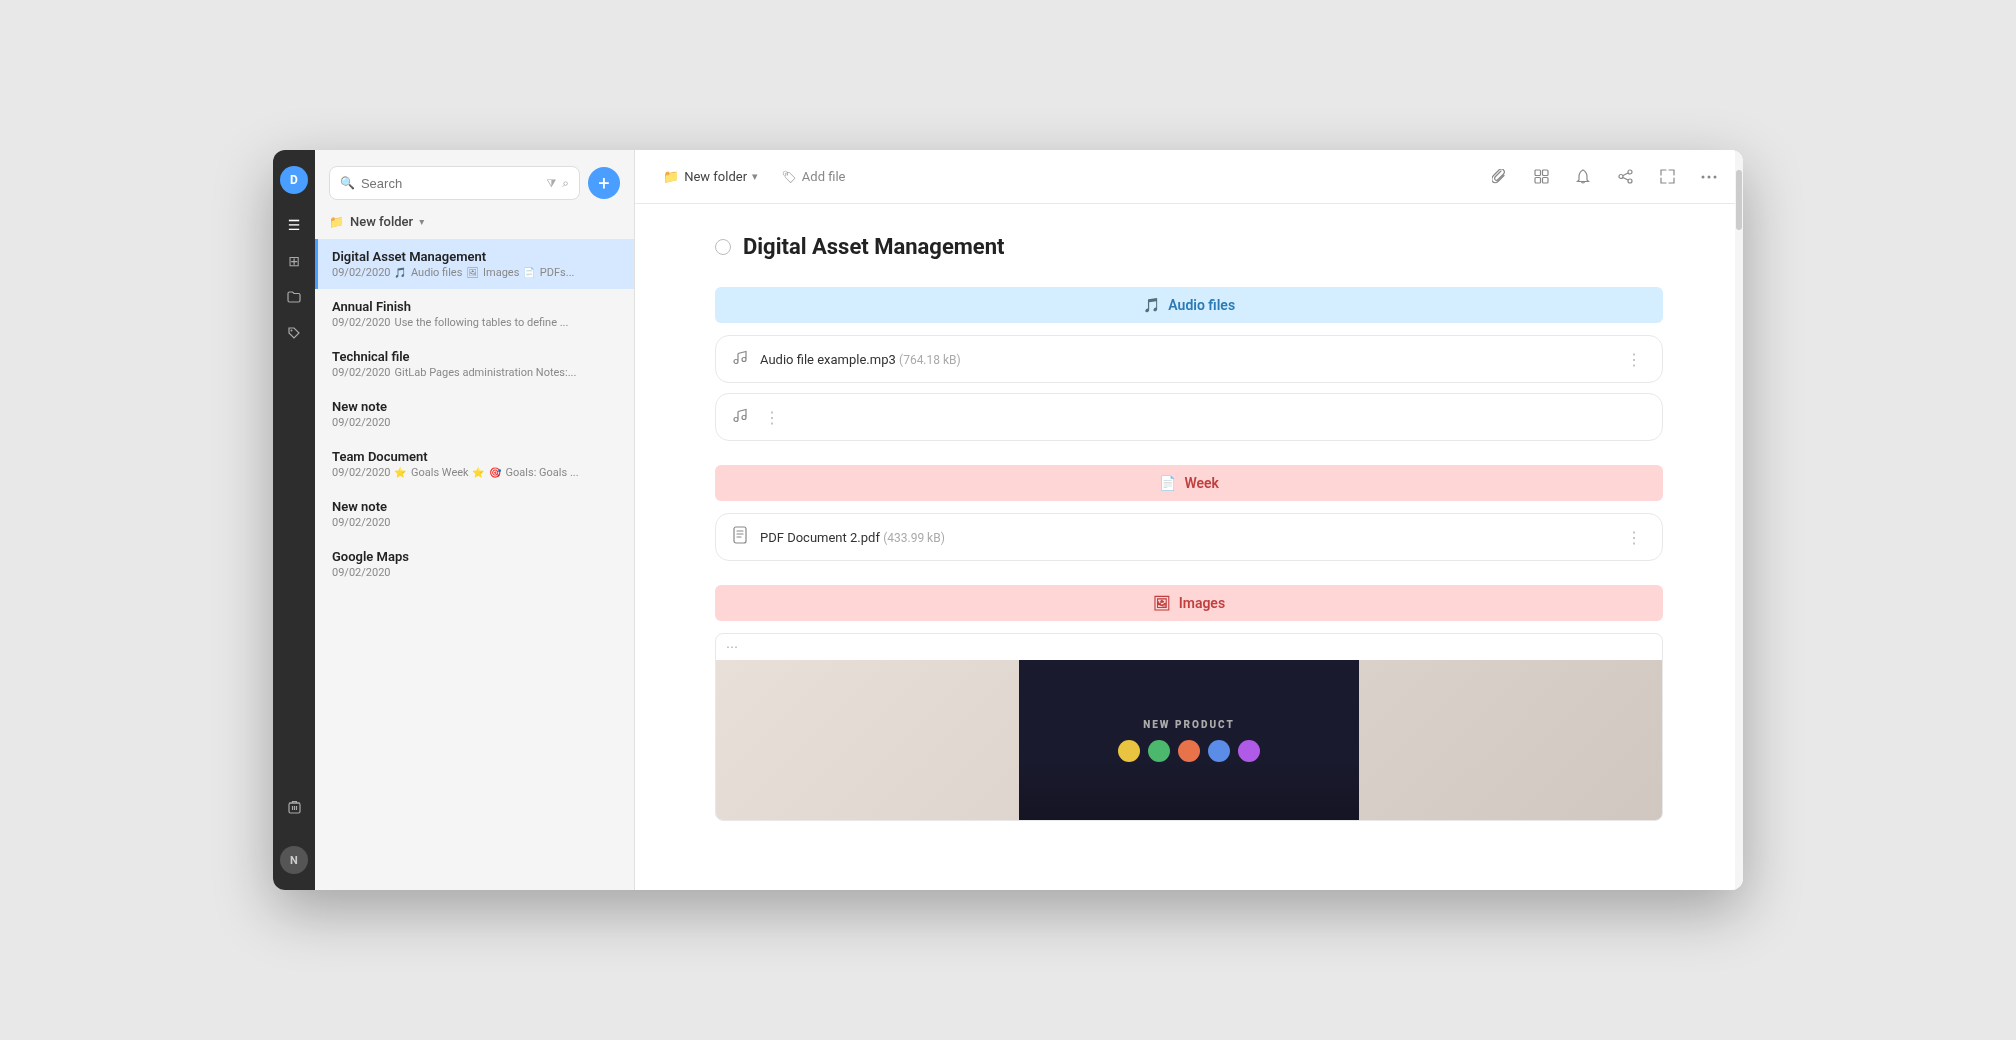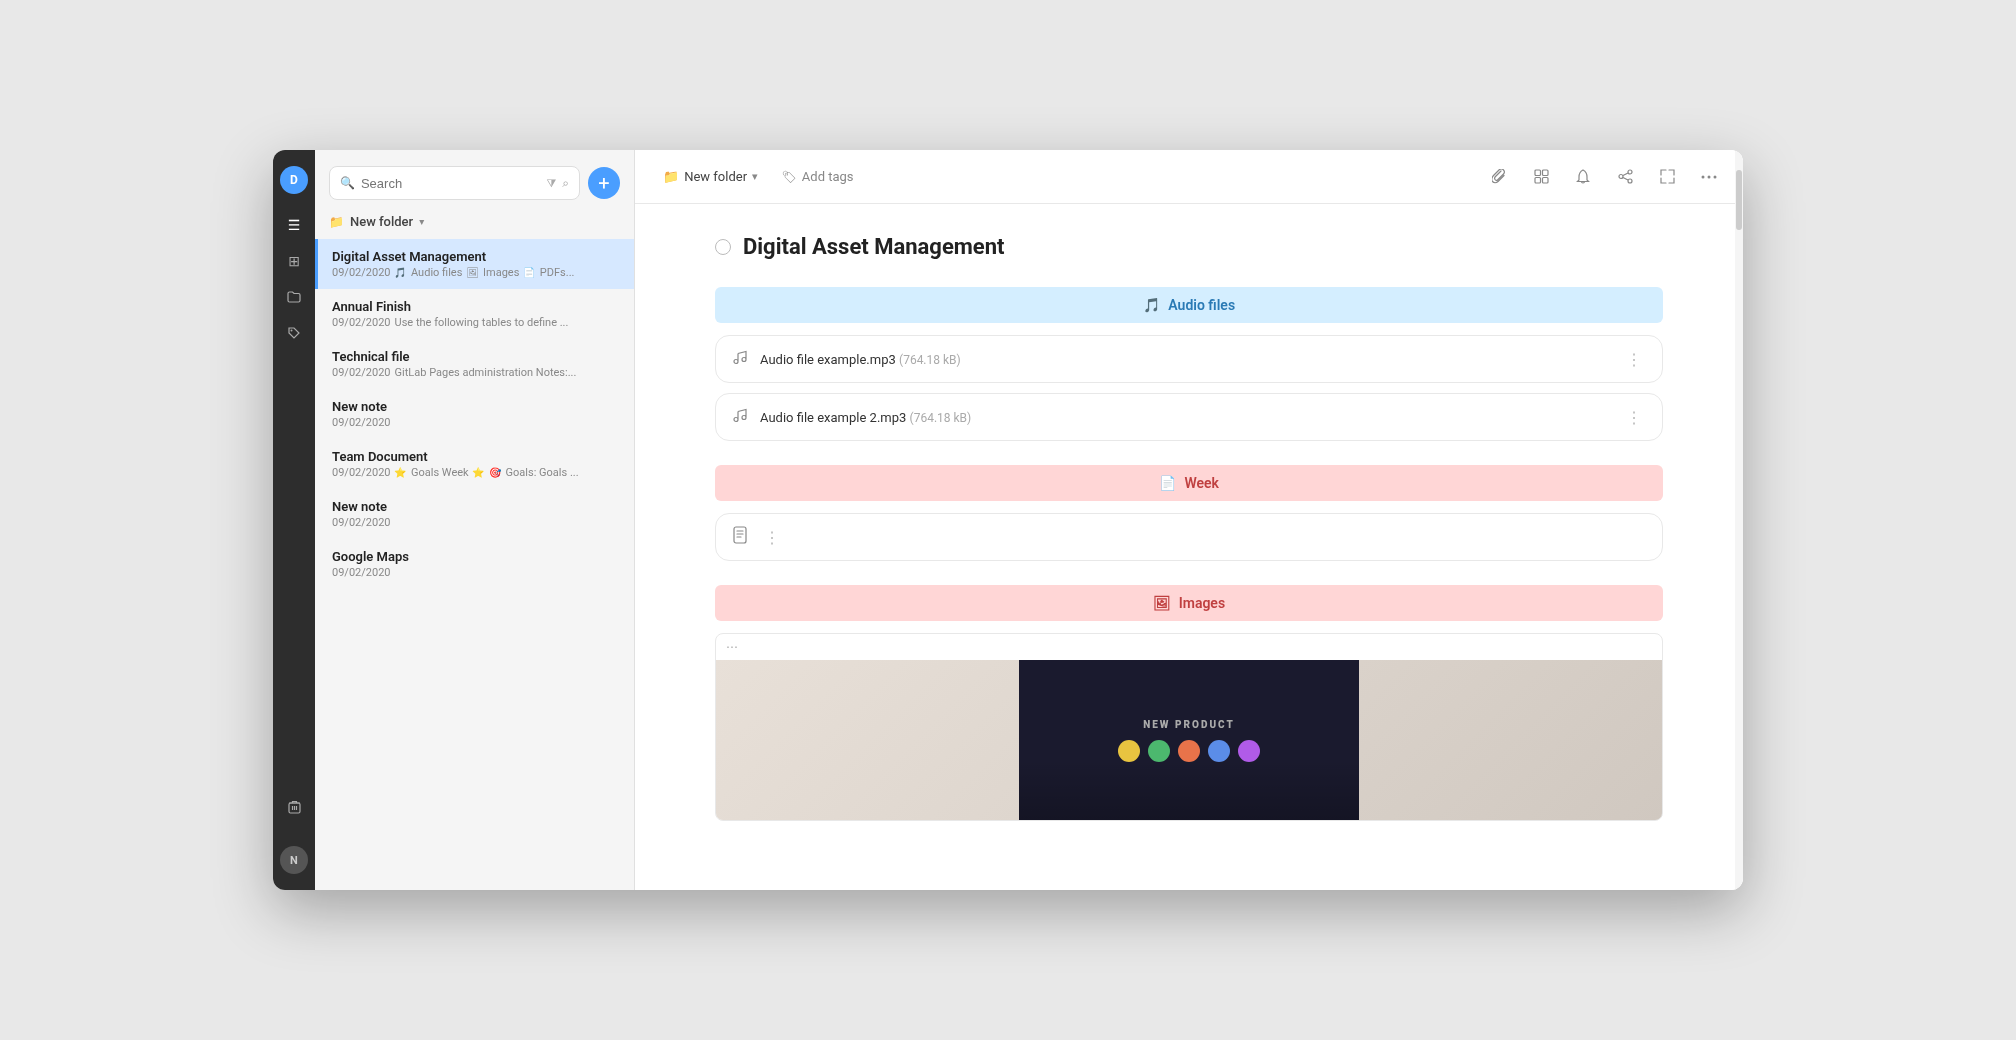--- a/index.html
+++ b/index.html
@@ -530,21 +530,21 @@
 
     <div class="main-toolbar">
       <div class="toolbar-left">
         <div class="toolbar-folder-btn">
           <span style="font-size:13px;">📁</span>
           <span>New folder</span>
           <span style="font-size:11px;color:#888;">▾</span>
         </div>
         <div class="toolbar-tag-btn">
           <span style="font-size:12px;">🏷</span>
-          <span>Add tags</span>
+          <span>Add file</span>
         </div>
       </div>
 
       <div class="toolbar-right">
         <div class="toolbar-icon-btn">
           <svg width="15" height="15" viewBox="0 0 15 15" fill="none">
               <path d="M12 6.5L6 12.5C4.34 14.16 1.84 14.16 0.5 12.5C-0.84 10.84 0 8 1.5 6.5L7.5 0.5C8.66 -0.66 10.5 -0.16 11.5 1C12.5 2.16 12.5 4 11.5 5L5.5 11C4.84 11.66 3.66 11.5 3 10.5C2.34 9.5 2.5 8.5 3.5 7.5L9 2" stroke="#888" stroke-width="1.2" stroke-linecap="round"></path>
             </svg>
         </div>
         <div class="toolbar-icon-btn">
@@ -609,40 +609,40 @@
           </span>
           <span class="file-menu">⋮</span>
         </div>
 
         <div class="file-item">
           <span class="file-icon">
             <svg width="16" height="18" viewBox="0 0 16 18" fill="none">
                 <path d="M6 5.5V13.5M6 13.5C6 14.6 5.1 15.5 4 15.5C2.9 15.5 2 14.6 2 13.5C2 12.4 2.9 11.5 4 11.5C5.1 11.5 6 12.4 6 13.5ZM6 5.5L14 3.5V11.5M14 11.5C14 12.6 13.1 13.5 12 13.5C10.9 13.5 10 12.6 10 11.5C10 10.4 10.9 9.5 12 9.5C13.1 9.5 14 10.4 14 11.5Z" stroke="#888" stroke-width="1.2" fill="none"></path>
               </svg>
           </span>
-          <span class="file-name">
-            <span>Audio file example 2.mp3</span>
-            <span style="color:#aaa;font-size:12px;"> (<span>764.18 kB</span>)</span>
-          </span>
           <span class="file-menu">⋮</span>
         </div>
       </div>
 
       <div class="section-block">
         <div class="section-header pdfs">
           <span>📄</span>
           <span>Week</span>
         </div>
 
         <div class="file-item">
           <span class="file-icon">
             <svg width="16" height="18" viewBox="0 0 16 18" fill="none">
                 <rect x="2" y="1" width="12" height="16" rx="2" stroke="#888" stroke-width="1.2" fill="none"></rect>
                 <path d="M5 5h6M5 8h6M5 11h4" stroke="#888" stroke-width="1.2" stroke-linecap="round"></path>
               </svg>
+          </span>
+          <span class="file-name">
+            <span>PDF Document 2.pdf</span>
+            <span style="color:#aaa;font-size:12px;"> (<span>433.99 kB</span>)</span>
           </span>
           <span class="file-menu">⋮</span>
         </div>
       </div>
 
       <div class="section-block">
         <div class="section-header images">
           <span>🖼</span>
           <span>Images</span>
         </div>

